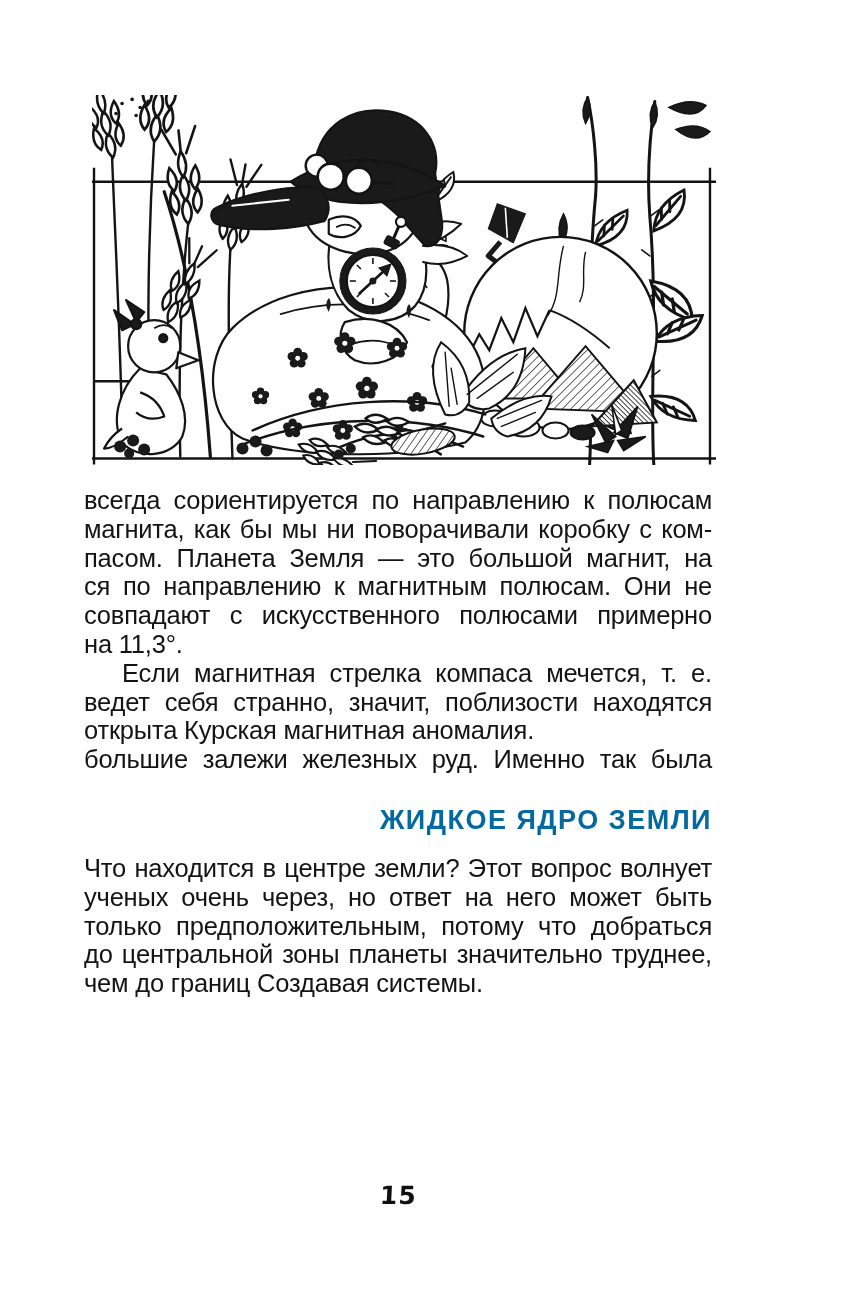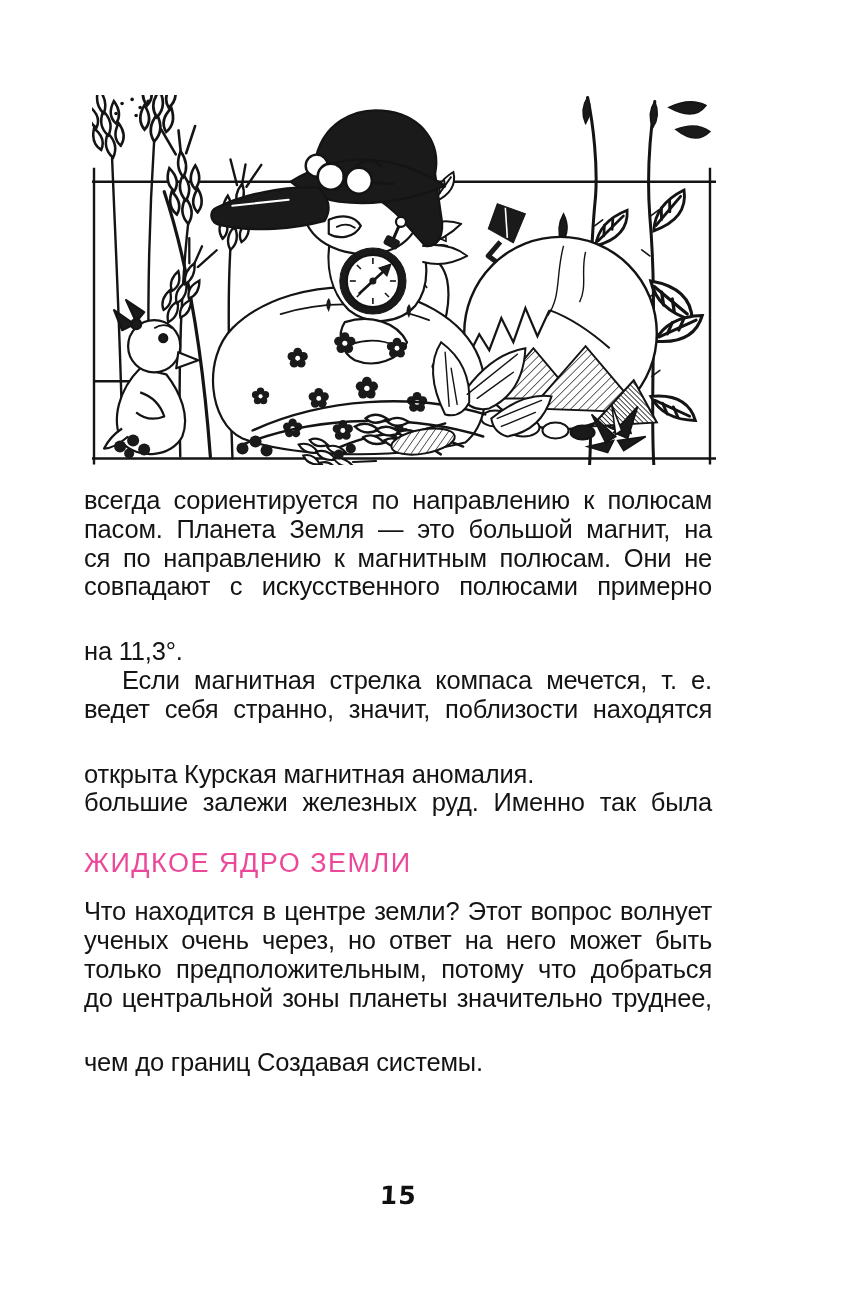--- a/index.html
+++ b/index.html
@@ -11,25 +11,25 @@
   .illustration{
     position:absolute;left:92px;top:95px;width:624px;height:370px;margin:0;
   }
   .illustration svg{display:block;width:100%;height:100%;}
   .text-block{
     position:absolute;left:84px;top:486px;width:628px;
     font-size:25.5px;line-height:28.8px;letter-spacing:-0.2px;
   }
   .para{margin:0;padding:0;}
   .ln{display:block;text-align:justify;text-align-last:justify;white-space:normal;}
-  .ln.last{text-align-last:left;margin-top:36px;}
+  .ln.last{text-align-last:left;}
   .ln.ind{text-indent:38px;}
   .heading{
-    margin:31px 0 19px 0;text-align:left;font-size:27px;line-height:30px;
-    font-weight:400;letter-spacing:1.5px;color:#ec4899;
+    margin:31px 0 19px 0;text-align:right;font-size:27px;line-height:30px;
+    font-weight:700;letter-spacing:1.5px;color:#0369a1;
   }
   .page-footer{
     position:absolute;left:84px;top:1181px;width:628px;text-align:center;
   }
   .page-number{
     font-family:"DejaVu Sans",sans-serif;font-weight:700;font-size:25px;
     letter-spacing:1px;color:#101010;display:inline-block;transform:skewX(-3deg);
   }
 </style>
 </head>
@@ -314,20 +314,21 @@
           <circle cx="246" cy="358" r="5"></circle>
             <circle cx="258" cy="352" r="5"></circle>
         </g>
       </g>
     </svg>
   </figure>
 
   <main class="text-block">
     <div class="para">
       <span class="ln">всегда сориентируется по направлению к полюсам</span>
+      <span class="ln">магнита, как бы мы ни поворачивали коробку с ком-</span>
       <span class="ln">пасом. Планета Земля — это большой магнит, на</span>
       <span class="ln">ся по направлению к магнитным полюсам. Они не</span>
       <span class="ln">совпадают с искусственного полюсами примерно</span>
       <span class="ln last">на 11,3°.</span>
     </div>
     <div class="para">
       <span class="ln ind">Если магнитная стрелка компаса мечется, т. е.</span>
       <span class="ln">ведет себя странно, значит, поблизости находятся</span>
       <span class="ln last">открыта Курская магнитная аномалия.</span>
       <span class="ln">большие залежи железных руд. Именно так была</span>

